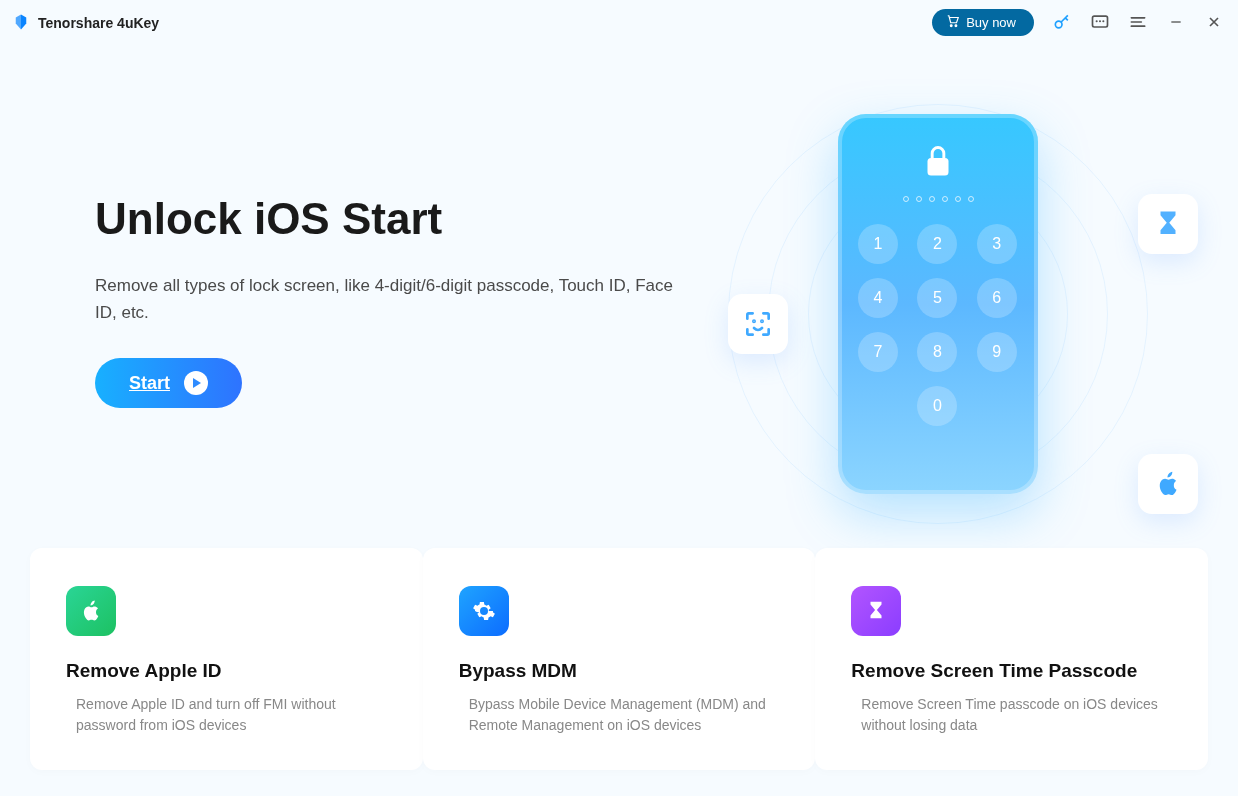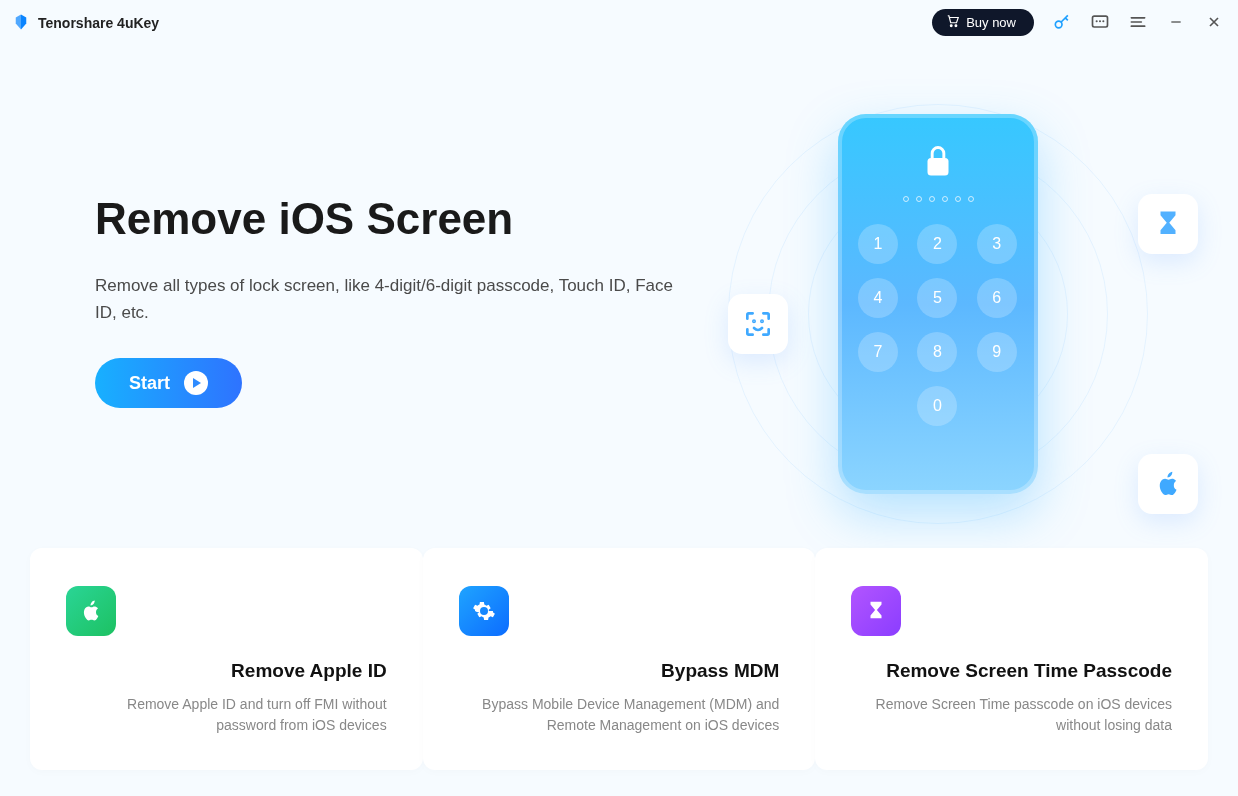--- a/index.html
+++ b/index.html
@@ -20,21 +20,21 @@
 }
 .title-left { display: flex; align-items: flex-end; gap: 8px; }
 .logo {
   width: 18px;
   height: 18px;
   color: #0a84ff;
 }
 .app-title { font-size: 14px; font-weight: 600; color: #222; }
 .title-right { display: flex; align-items: center; gap: 18px; }
 .buy-now {
-  background: #0f172a;
+  background: #0369a1;
   color: #fff;
   border: none;
   border-radius: 16px;
   padding: 5px 18px 5px 14px;
   font-size: 13px;
   font-weight: 500;
   display: flex;
   align-items: center;
   gap: 6px;
   cursor: pointer;
@@ -64,20 +64,21 @@
   color: #fff;
   border: none;
   border-radius: 26px;
   padding: 13px 34px;
   font-size: 18px;
   font-weight: 600;
   display: inline-flex;
   align-items: center;
   gap: 14px;
   cursor: pointer;
+  text-decoration: underline;
 }
 .start-btn .play {
   width: 24px; height: 24px; border-radius: 50%; background: #fff;
   display: flex; align-items: center; justify-content: center;
 }
 .start-btn .play::after {
   content: ""; width: 0; height: 0;
   border-left: 8px solid #2e8bff;
   border-top: 5px solid transparent;
   border-bottom: 5px solid transparent;
@@ -146,21 +147,20 @@
 .float-face { left: 20px; top: 200px; }
 .float-sand { right: -30px; top: 100px; }
 .float-apple { right: -30px; bottom: 20px; }
 .cards {
   display: flex;
   padding: 0 30px;
   position: absolute;
   bottom: 26px;
   left: 0;
   right: 0;
-  text-align: right;
 }
 .card {
   flex: 1;
   background: #fff;
   border-radius: 12px;
   padding: 38px 36px 34px;
   cursor: pointer;
   box-shadow: 0 2px 10px rgba(0,0,0,0.02);
 }
 .card-icon {
@@ -234,21 +234,21 @@
     <span class="win-icon">
       <svg width="16" height="16" viewBox="0 0 24 24" stroke="currentColor" stroke-width="2.5">
           <path d="M6 6l12 12M18 6L6 18"></path>
         </svg>
     </span>
   </div>
 </div>
 
 <div class="hero">
   <div class="hero-left">
-    <h1 class="hero-title">Remove iOS Screen</h1>
+    <h1 class="hero-title">Unlock iOS Start</h1>
     <p class="hero-desc">Remove all types of lock screen, like 4-digit/6-digit passcode, Touch ID, Face ID, etc.</p>
     <button class="start-btn">
       <span>Start</span>
       <span class="play"></span>
     </button>
   </div>
   <div class="hero-right">
     <div class="ring ring1"></div>
     <div class="ring ring2"></div>
     <div class="ring ring3"></div>

